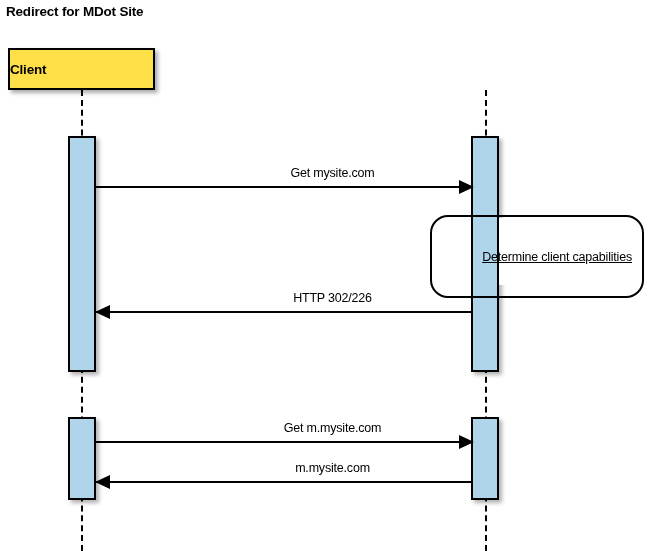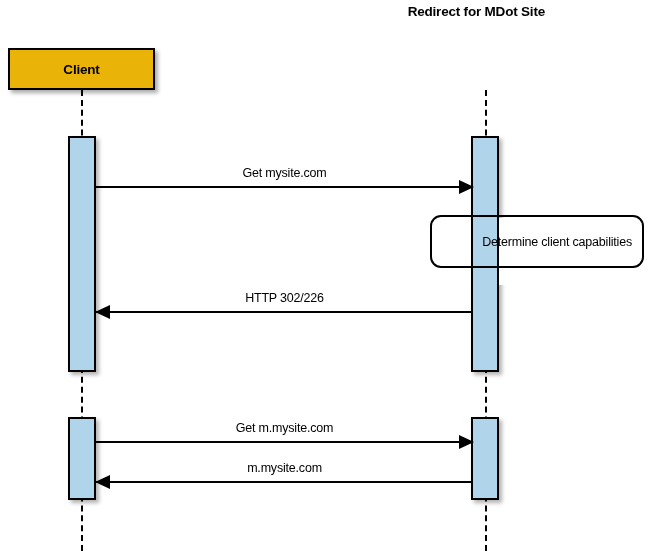--- a/index.html
+++ b/index.html
@@ -19,37 +19,38 @@
     overflow: hidden;
     background: #ffffff;
   }
 
   
   .diagram-title {
     position: absolute;
     left: 0;
     top: 4px;
     width: 545px;
-    text-align: right;
+    text-align: left;
     font-size: 13.5px;
     font-weight: bold;
     letter-spacing: -0.2px;
     color: #000;
+    padding-left: 6px;
   }
 
   
   .lifeline-head {
     position: absolute;
     box-sizing: border-box;
-    background: #eab308;
+    background: #fde047;
     border: 2.5px solid #000000;
     box-shadow: 3px 3px 4px rgba(0,0,0,0.33);
     display: flex;
     align-items: center;
-    justify-content: center;
+    justify-content: flex-start;
   }
   .lifeline-head span {
     font-size: 13.5px;
     font-weight: bold;
     letter-spacing: -0.2px;
     color: #000;
   }
   #head-client { left: 8px;   top: 48px; width: 147px; height: 42px; }
   #head-server { left: 415px; top: 48px; width: 143px; height: 42px; }
 
@@ -106,42 +107,44 @@
   .message .msg-label {
     position: absolute;
     bottom: 6px;
     left: 0;
     width: 100%;
     text-align: center;
     font-size: 12.5px;
     letter-spacing: -0.2px;
     color: #000;
     white-space: nowrap;
+    padding-left: 48px;
   }
 
   #msg-1 { left: 96px;  top: 186px; width: 377px; }
   #msg-2 { left: 96px;  top: 311px; width: 377px; }
   #msg-3 { left: 96px;  top: 441px; width: 377px; }
   #msg-4 { left: 96px;  top: 481px; width: 377px; }
 
   
   .note-box {
     position: absolute;
     box-sizing: border-box;
     left: 430px;
     top: 215px;
     width: 214px;
-    height: 53px;
+    height: 83px;
     background: transparent;
     border: 2.5px solid #000000;
-    border-radius: 11px;
+    border-radius: 18px;
     display: flex;
     align-items: center;
     justify-content: flex-end;
     z-index: 5;
+    text-decoration: underline;
   }
   .note-box .note-text {
     font-size: 12.5px;
     line-height: 16px;
     letter-spacing: -0.2px;
     text-align: right;
     padding-right: 10px;
     color: #000;
   }
   

